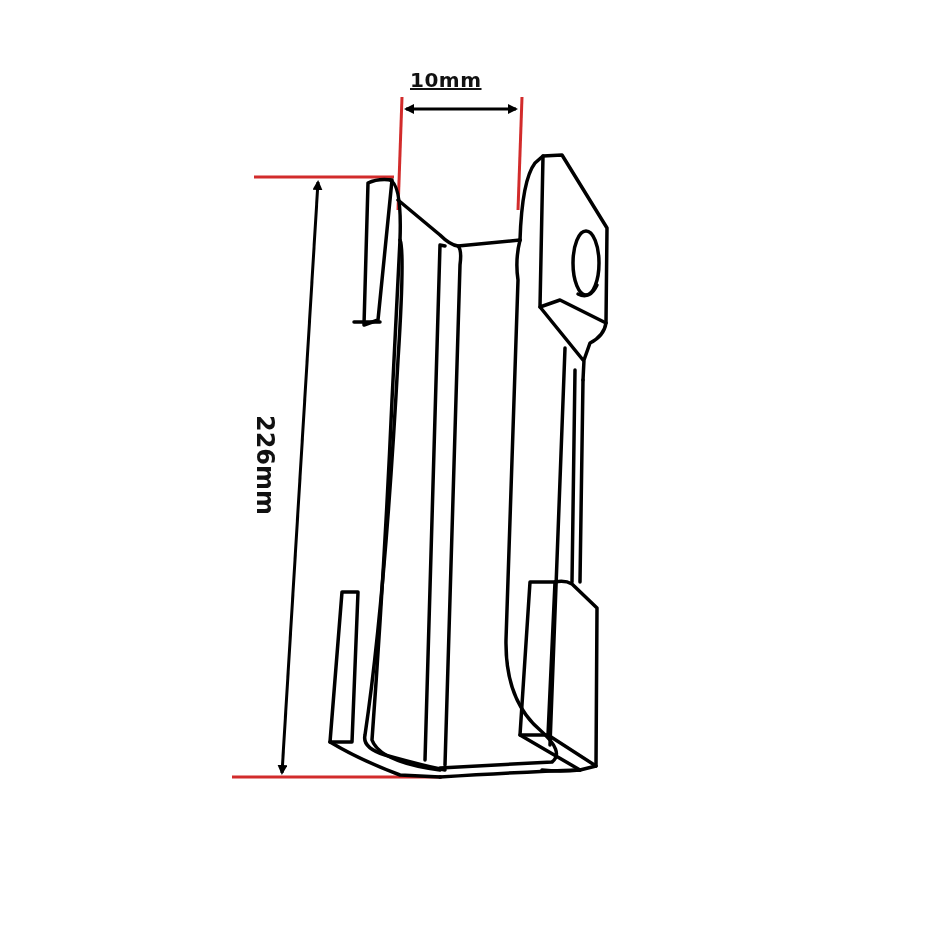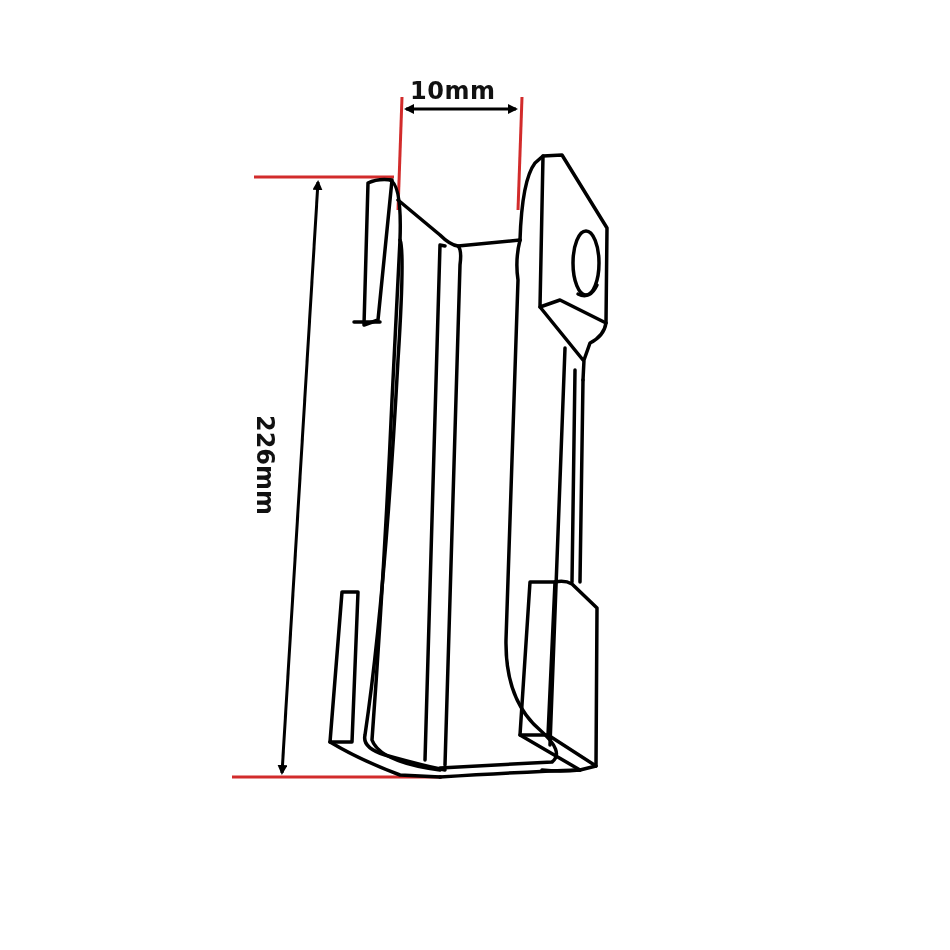--- a/index.html
+++ b/index.html
@@ -6,21 +6,21 @@
     body { width: 950px; height: 950px; position: relative; overflow: hidden; }
     #canvas { position: absolute; left: 0; top: 0; width: 950px; height: 950px; }
     .dim-label {
       position: absolute;
       font-family: "DejaVu Sans", sans-serif;
       font-weight: bold;
       color: #111111;
       white-space: nowrap;
       line-height: 1;
     }
-    #label-width { left: 410px; top: 79px; font-size: 24px; letter-spacing: 0.5px; }
+    #label-width { left: 410px; top: 70px; font-size: 20px; letter-spacing: 0.5px; text-decoration: underline; }
     #label-height {
       left: 265px; top: 465px; font-size: 24px;
       transform: translate(-50%, -50%) rotate(90deg);
       transform-origin: center center;
     }
   </style>
 </head>
 <body>
 
 <svg id="canvas" viewBox="0 0 950 950" xmlns="http://www.w3.org/2000/svg">

